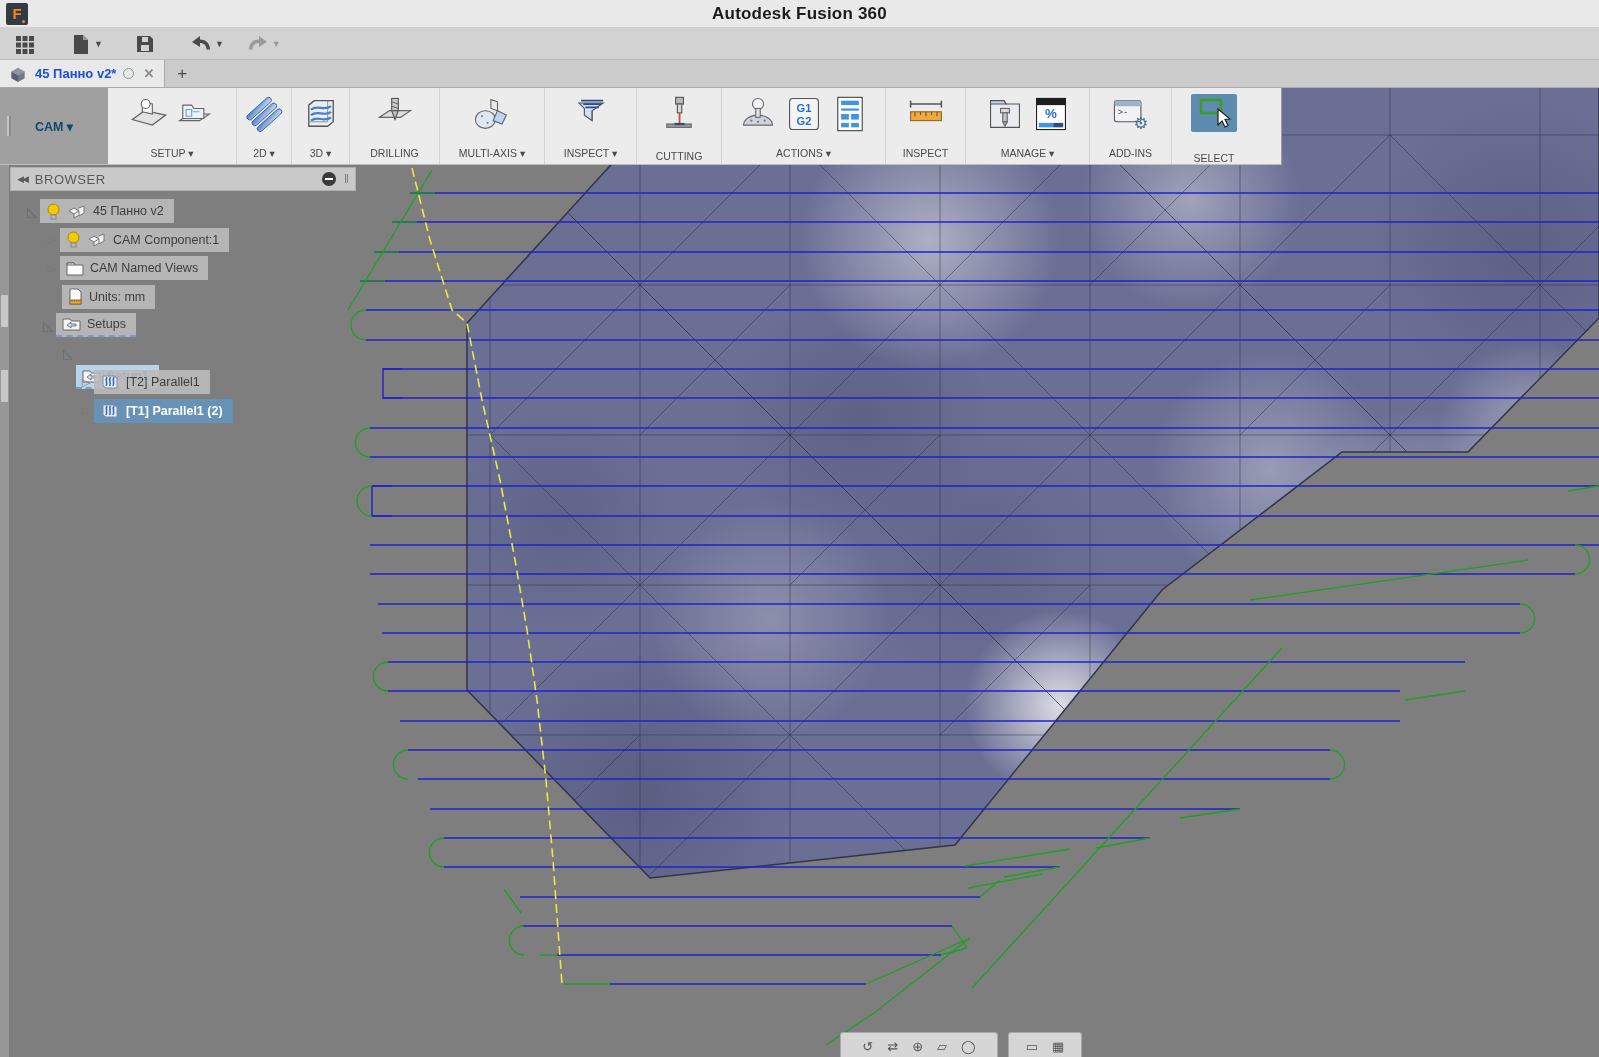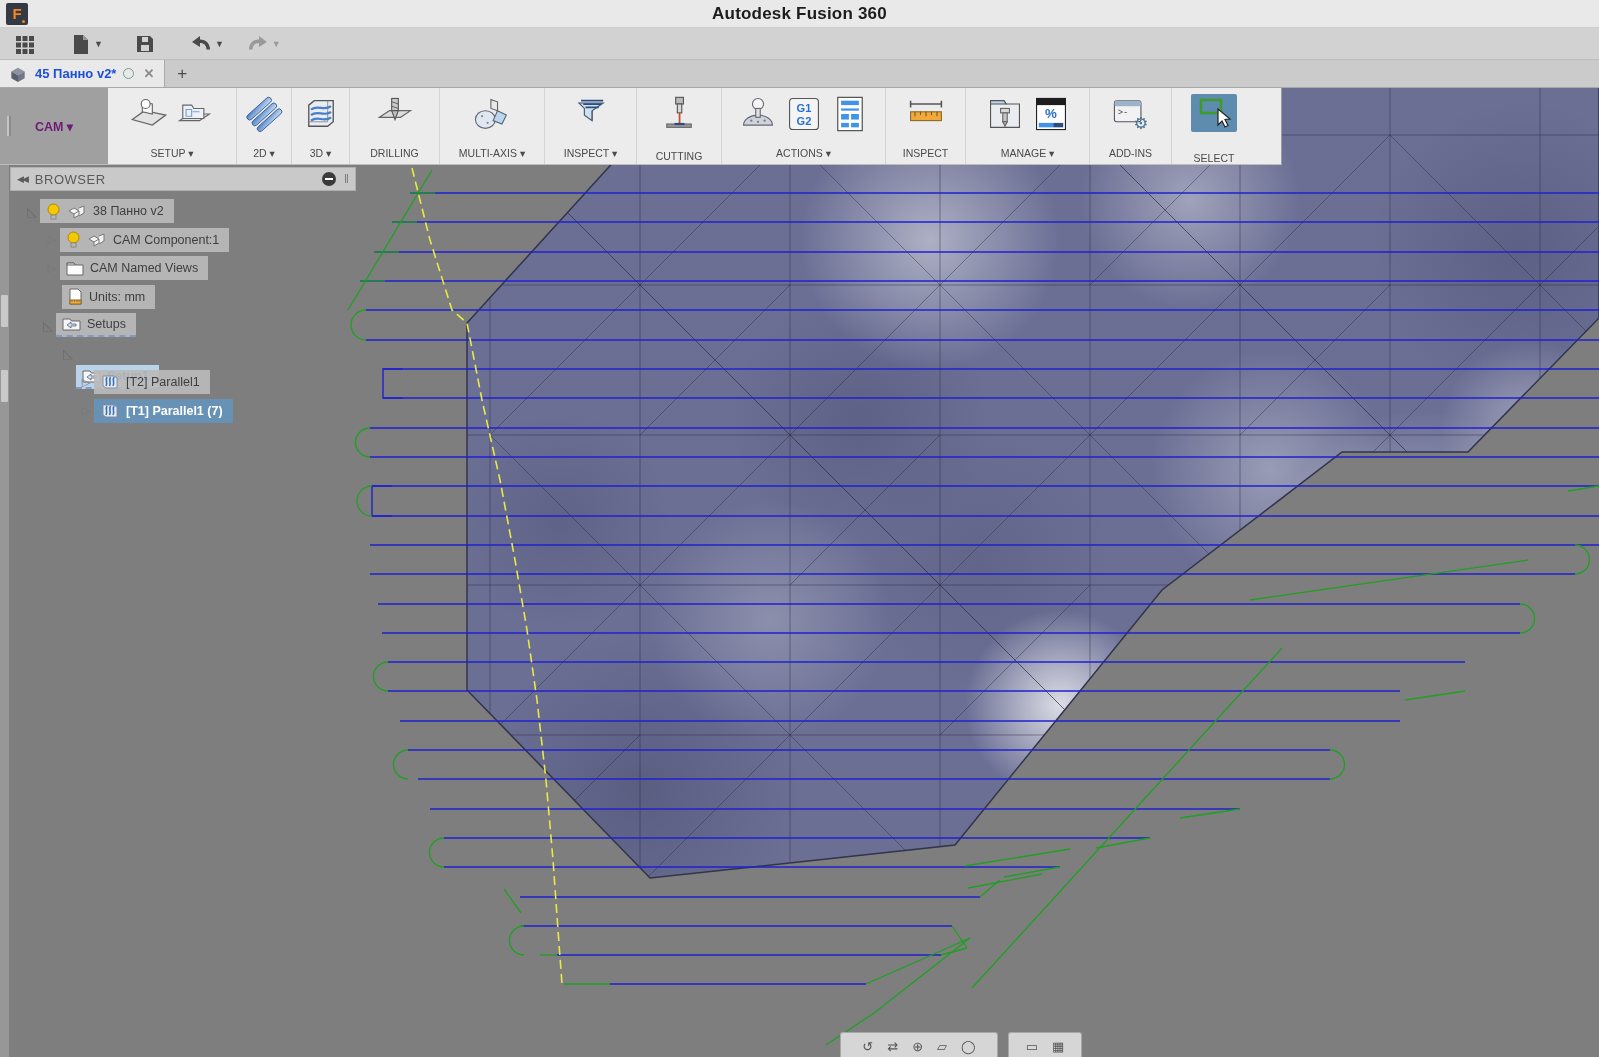--- a/index.html
+++ b/index.html
@@ -45,21 +45,21 @@
     font-size:17px; }
 
   
   .ribbon { position:absolute; left:0; top:88px; width:1282px; height:77px;
     background:#ececec; border-right:1px solid #9b9b9b;
     border-bottom:1px solid #bdbdbd; z-index:20; display:flex; }
   .cam-panel { width:108px; background:#a0a0a0; display:flex; align-items:center;
     justify-content:center; position:relative; }
   .cam-grip { position:absolute; left:7px; top:28px; width:2px; height:20px;
     border-left:2px solid #c4c4c4; border-right:2px solid #8b8b8b; }
-  .cam-label { color:#701a75; font-size:12.5px; font-weight:bold; }
+  .cam-label { color:#0c4a6e; font-size:12.5px; font-weight:bold; }
   .rgroup { display:flex; flex-direction:column; align-items:center;
     justify-content:space-between; padding:6px 0 5px 0;
     border-right:1px solid #d4d4d4; }
   .ricons { display:flex; gap:6px; align-items:center; }
   .rlabel { font-size:10.5px; color:#4a4a4a; white-space:nowrap; }
   .rlabel.sel { margin-top:20px; }
   .ribbon-filler { flex:1; }
   .sel-tile { width:46px; height:44px; background:#5d8cae; border-radius:2px;
     display:flex; align-items:center; justify-content:center; }
   .g-w55 { width:55px; } .g-w58 { width:58px; } .g-w90 { width:90px; }
@@ -595,21 +595,21 @@
       <div class="trow" style="padding-left:14px">
         <span class="tw tri-open">◺</span>
         <div class="tbox">
           <svg class="ticon" width="15" height="17" viewBox="0 0 15 17">
             <circle cx="7.5" cy="6.5" r="5.5" fill="#f6c800" stroke="#a98800"></circle>
             <rect x="5" y="12" width="5" height="4" fill="#b9b9b9" stroke="#888"></rect>
           </svg>
           <svg class="ticon" width="20" height="17" viewBox="0 0 20 17">
             <path d="M2 8l5-3 5 3-5 3z M7 11v4l5-3v-4 M12 5l5-2v7l-5 3" fill="#f2f2f2" stroke="#777" stroke-width="1"></path>
           </svg>
-          <span class="tlbl">38 Панно v2</span>
+          <span class="tlbl">45 Панно v2</span>
         </div>
       </div>
 
       <div class="trow" style="padding-left:34px">
         <span class="tw tri-closed">▷</span>
         <div class="tbox">
           <svg class="ticon" width="15" height="17" viewBox="0 0 15 17">
             <circle cx="7.5" cy="6.5" r="5.5" fill="#f6c800" stroke="#a98800"></circle>
             <rect x="5" y="12" width="5" height="4" fill="#b9b9b9" stroke="#888"></rect>
           </svg>
@@ -675,21 +675,21 @@
         </div>
       </div>
 
       <div class="trow" style="padding-left:68px">
         <span class="tw tri-closed">▷</span>
         <div class="tbox sel-blue">
           <svg class="ticon" width="20" height="18" viewBox="0 0 20 18">
             <path d="M3 3h11l3 2v10H6L3 13z" fill="#e4ebf2" stroke="#889"></path>
             <path d="M6 13c2-4-1-6 1-9 M9.5 13c2-4-1-6 1-9 M13 13c2-4-1-6 1-9" fill="none" stroke="#3a6fc0" stroke-width="1.6"></path>
           </svg>
-          <span class="tlbl">[T1] Parallel1 (7)</span>
+          <span class="tlbl">[T1] Parallel1 (2)</span>
         </div>
       </div>
 
     </div>
   </div>
 
   <div class="navstub" style="left:840px; width:158px">
     <span>↺</span>
     <span>⇄</span>
     <span>⊕</span>

